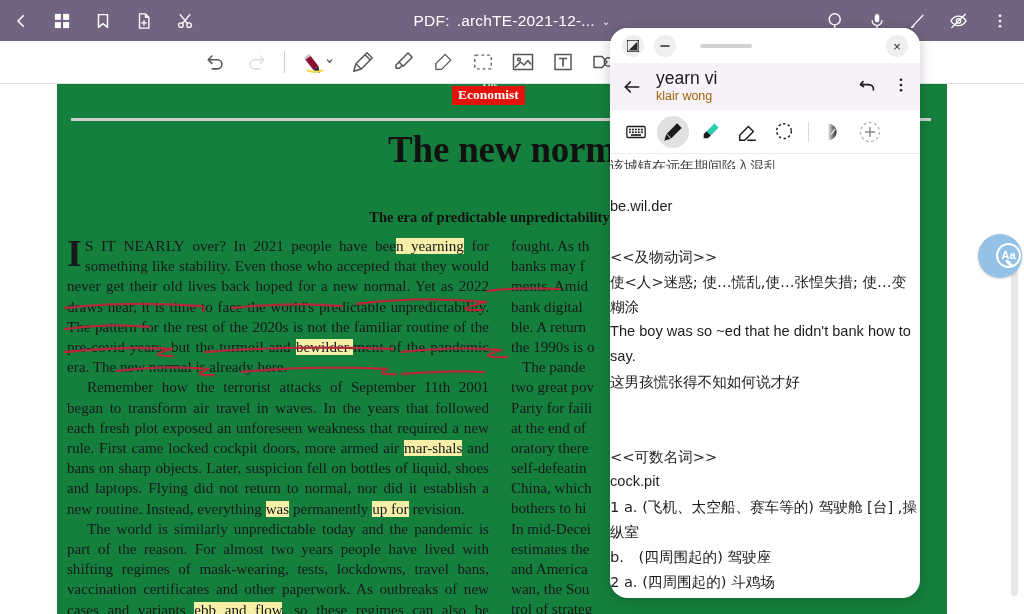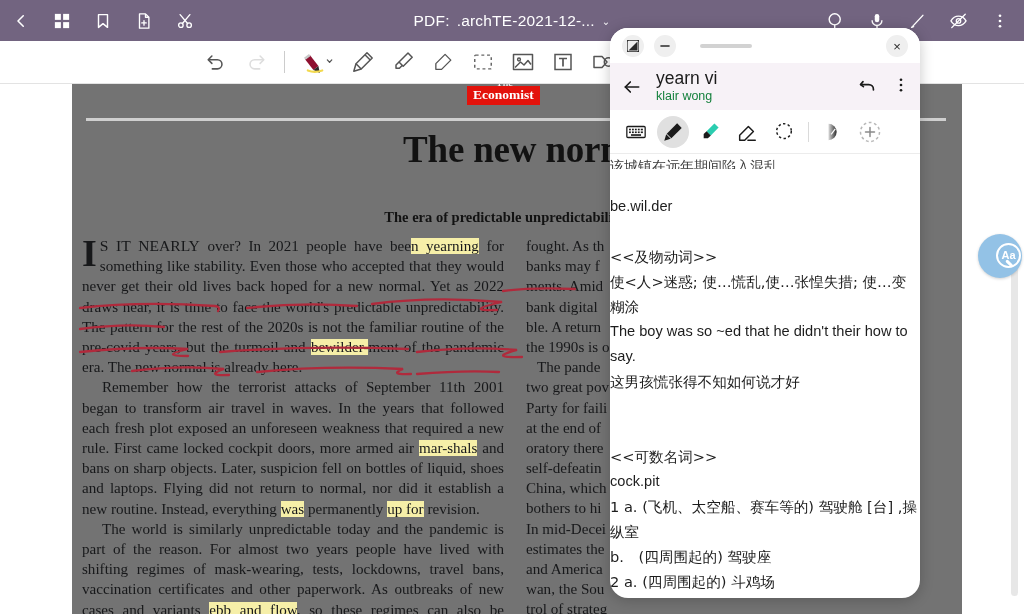--- a/index.html
+++ b/index.html
@@ -44,22 +44,22 @@
   .tbtn {
     width: 36px; height: 36px; display: flex; align-items: center; justify-content: center;
     margin: 0 2px; cursor: pointer;
   }
   .tbtn.wide { width: 46px; }
   .tdiv { width: 1px; height: 22px; background: #cccccc; margin: 0 8px; }
   .disabled { opacity: .33; }
 
   
   .page {
-    position: absolute; top: 84px; left: 72px; width: 890px; height: 530px;
-    background: #737373; overflow: hidden; z-index: 5;
+    position: absolute; top: 84px; left: 57px; width: 890px; height: 530px;
+    background: #15803d; overflow: hidden; z-index: 5;
   }
   .econ-badge {
     position: absolute; left: 395px; top: 2px;
     background: #E3120B; color: #fff;
     font-family: "Liberation Serif", serif;
     font-size: 13.5px; font-weight: 700;
     padding: 1px 6px 2px 6px;
     line-height: 1.15;
   }
   .econ-the {
@@ -147,21 +147,21 @@
     display: flex; align-items: center; justify-content: center; cursor: pointer;
     font-size: 13px; color: #2a2a2a;
   }
   .pop-head {
     background: #f7f2f7; height: 47px; display: flex; align-items: center; padding: 0 12px;
     position: relative;
   }
   .back-arrow { width: 26px; display: flex; align-items: center; cursor: pointer; color: #1b1b1b; }
   .pop-titles { margin-left: 8px; line-height: 1.08; }
   .pop-title { font-size: 17.5px; color: #1b1b1b; }
-  .pop-sub { font-size: 12.5px; color: #15803d; margin-top: 2px; }
+  .pop-sub { font-size: 12.5px; color: #a16207; margin-top: 2px; }
   .pop-head-right { position: absolute; right: 10px; top: 0; height: 47px; display: flex; align-items: center; gap: 14px; }
 
   .pop-tools {
     height: 44px; display: flex; align-items: center; padding: 0 10px; gap: 5px;
     background: #fff; border-bottom: 1px solid #ececec;
   }
   .ptool {
     width: 32px; height: 32px; border-radius: 50%;
     display: flex; align-items: center; justify-content: center; cursor: pointer;
   }
@@ -538,21 +538,21 @@
       </div>
     </div>
 
     <div class="pop-body">
       <div class="cut-line zh">该城镇在远年期间陷入混乱</div>
       <div class="blankline"></div>
       <div class="entry">be.wil.der</div>
       <div class="blankline"></div>
       <div class="entry zh">&lt;&lt;及物动词&gt;&gt;</div>
       <div class="entry zh">使&lt;人&gt;迷惑; 使…慌乱,使…张惶失措; 使…变糊涂</div>
-      <div class="entry">The boy was so ~ed that he didn't their how to say.</div>
+      <div class="entry">The boy was so ~ed that he didn't bank how to say.</div>
       <div class="entry zh">这男孩慌张得不知如何说才好</div>
       <div class="blankline"></div>
       <div class="blankline"></div>
       <div class="entry zh">&lt;&lt;可数名词&gt;&gt;</div>
       <div class="entry">cock.pit</div>
       <div class="entry zh">1 a. (飞机、太空船、赛车等的) 驾驶舱 [台] ,操纵室</div>
       <div class="entry zh">b.　(四周围起的) 驾驶座</div>
       <div class="entry zh">2 a. (四周围起的) 斗鸡场</div>
       <div class="entry zh">b.　屡经战役的战场</div>
 

